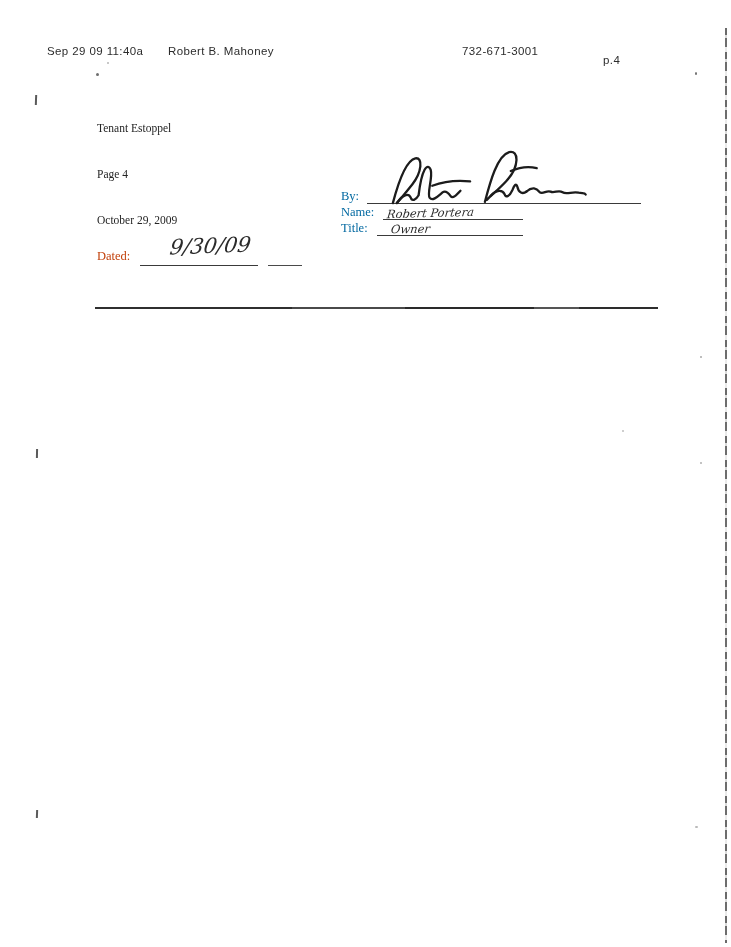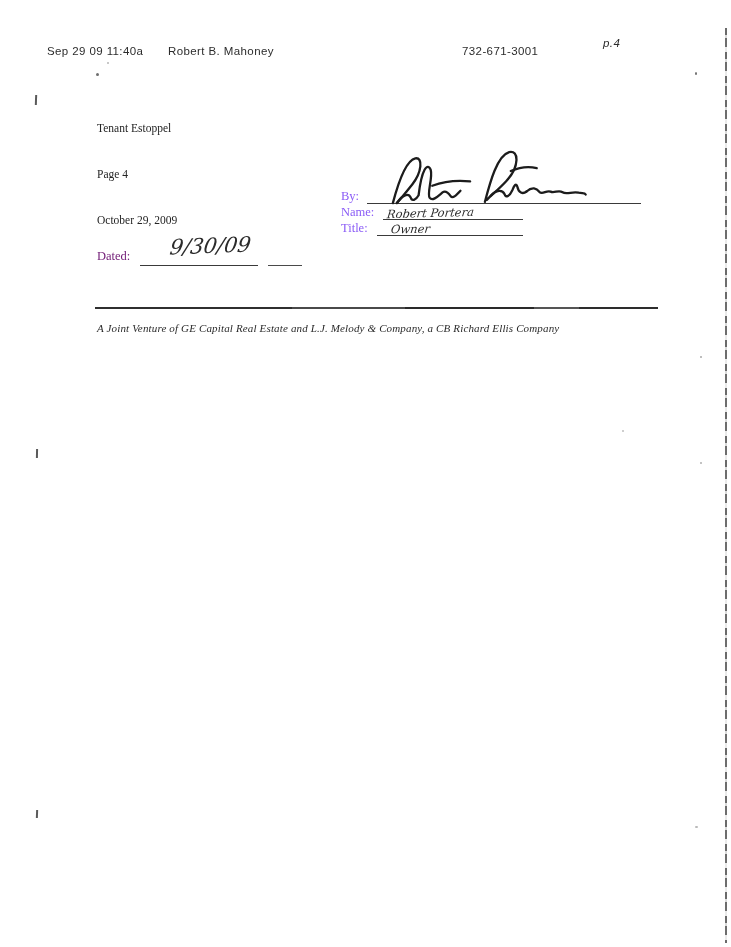--- a/index.html
+++ b/index.html
@@ -18,30 +18,30 @@
     position:absolute;
     font-family:"Liberation Sans", sans-serif;
     font-size:11.5px;
     color:#2c2c2c;
     letter-spacing:.4px;
     white-space:nowrap;
   }
   .fax-ts{left:47px;top:45px;}
   .fax-sender{left:168px;top:45px;}
   .fax-phone{left:462px;top:45px;}
-  .fax-page{left:603px;top:37px;font-style:italic;}
+  .fax-page{left:603px;top:54px;}
 
   
   .doc-info{position:absolute;left:97px;top:89px;font-size:11.5px;line-height:14px;color:#242424;}
   .doc-info div{white-space:nowrap;margin-top:32px;}
 
   
   .sig-label{
     position:absolute;
-    font-size:12.5px;color:#8b5cf6;white-space:nowrap;
+    font-size:12.5px;color:#0369a1;white-space:nowrap;
   }
   .by-label{left:341px;top:189px;}
   .name-label{left:341px;top:205px;}
   .title-label{left:341px;top:221px;}
   .sig-line{position:absolute;border-bottom:1.2px solid #3a3a3a;height:0;}
   .by-line{left:367px;top:203px;width:274px;}
   .name-line{left:383px;top:219px;width:140px;}
   .title-line{left:377px;top:235px;width:146px;}
 
   .handwriting{
@@ -58,21 +58,21 @@
   .title-value{
     position:absolute;left:391px;top:222px;
     font-size:11.5px;
     transform:rotate(-1deg) skewX(-8deg);
   }
 
   .signature-wrap{position:absolute;left:378px;top:146px;width:210px;height:62px;}
   .signature-wrap svg{display:block;transform:rotate(-2deg);}
 
   
-  .dated-label{position:absolute;left:97px;top:249px;font-size:12.5px;color:#701a75;}
+  .dated-label{position:absolute;left:97px;top:249px;font-size:12.5px;color:#c2410c;}
   .dated-value{
     position:absolute;left:170px;top:234px;
     font-size:21px;
     transform:rotate(-2deg) skewX(-10deg);
   }
   .dated-line{position:absolute;left:140px;top:265px;width:118px;border-bottom:1.3px solid #3a3a3a;height:0;}
   .dated-line-short{position:absolute;left:268px;top:265px;width:34px;border-bottom:1.3px solid #4a4a4a;height:0;}
 
   
   .divider{
@@ -156,21 +156,20 @@
   <span class="sig-label title-label">Title:</span>
   <div class="sig-line title-line"></div>
   <span class="handwriting title-value">Owner</span>
 
   <span class="dated-label">Dated:</span>
   <span class="handwriting dated-value">9/30/09</span>
   <div class="dated-line"></div>
   <div class="dated-line-short"></div>
 
   <div class="divider"></div>
-  <div class="jv-note">A Joint Venture of GE Capital Real Estate and L.J. Melody &amp; Company, a CB Richard Ellis Company</div>
 
 
   <div class="edge-line"></div>
   <div class="tick tick1"></div>
   <div class="tick tick2"></div>
   <div class="tick tick3"></div>
   <div class="speck sp1"></div>
   <div class="speck sp2"></div>
   <div class="speck sp3"></div>
   <div class="speck sp4"></div>

